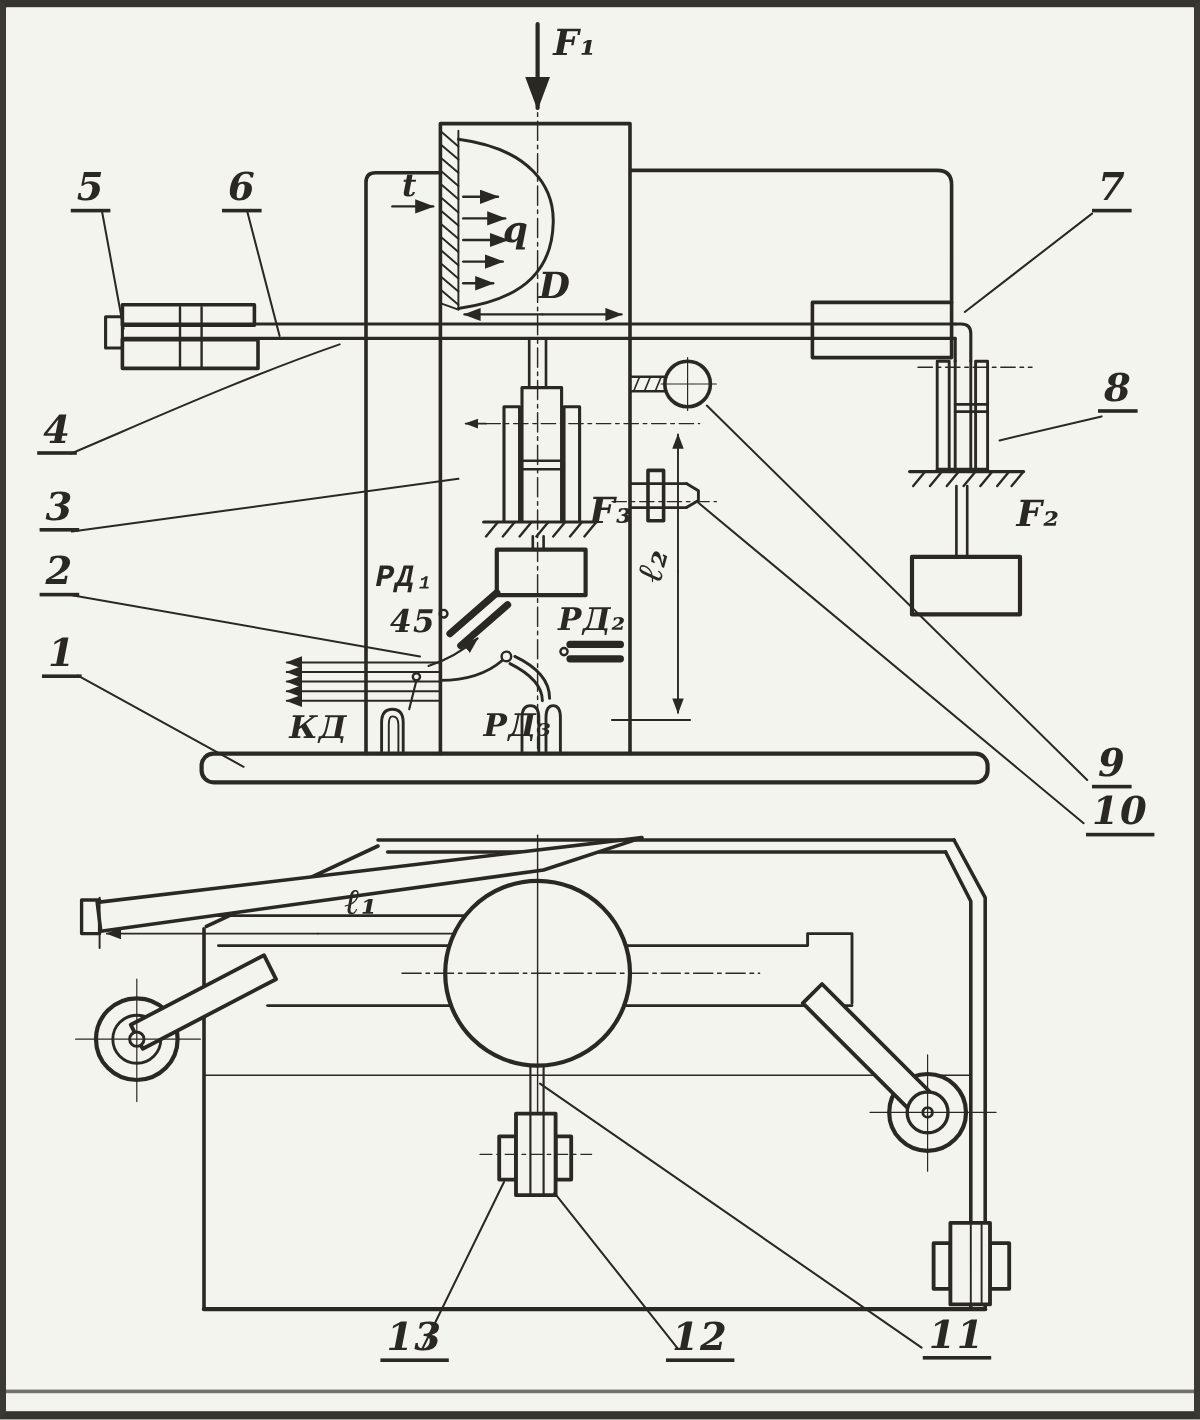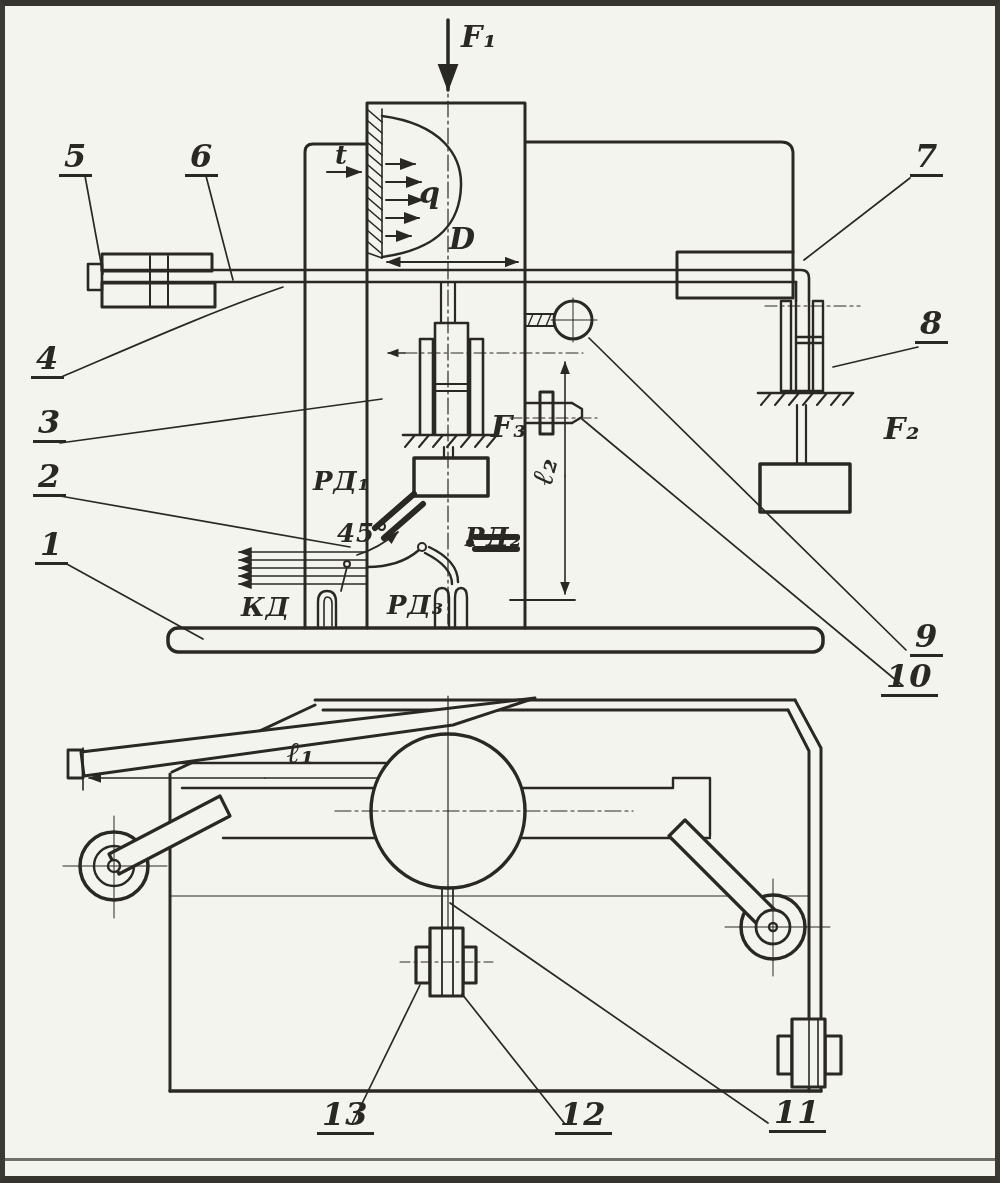--- a/index.html
+++ b/index.html
@@ -278,30 +278,30 @@
 
 <div class="lbl ref" style="left:54px;top:134px;">5</div>
 <div class="lbl ref" style="left:180px;top:134px;">6</div>
 <div class="lbl ref" style="left:905px;top:134px;">7</div>
 <div class="lbl ref" style="left:910px;top:301px;">8</div>
 <div class="lbl ref" style="left:26px;top:336px;">4</div>
 <div class="lbl ref" style="left:28px;top:400px;">3</div>
 <div class="lbl ref" style="left:28px;top:454px;">2</div>
 <div class="lbl ref" style="left:30px;top:522px;">1</div>
 <div class="lbl ref" style="left:905px;top:614px;">9</div>
-<div class="lbl ref" style="left:876px;top:654px;">10</div>
+<div class="lbl ref" style="left:900px;top:654px;">10</div>
 <div class="lbl ref" style="left:764px;top:1090px;">11</div>
 <div class="lbl ref" style="left:550px;top:1092px;">12</div>
 <div class="lbl ref" style="left:312px;top:1092px;">13</div>
 
-<div class="lbl small" style="left:308px;top:462px;">РД₁</div>
-<div class="lbl small" style="left:320px;top:514px;margin-left:12px;">45°</div>
-<div class="lbl small" style="left:460px;top:498px;margin-top:20px;">РД₂</div>
-<div class="lbl small" style="left:382px;top:586px;">РД₃</div>
+<div class="lbl small" style="left:308px;top:462px;font-family:Liberation Mono, monospace;">РД₁</div>
+<div class="lbl small" style="left:320px;top:500px;">45°</div>
+<div class="lbl small" style="left:460px;top:498px;">РД₂</div>
+<div class="lbl small" style="left:398px;top:586px;">РД₃</div>
 <div class="lbl small" style="left:236px;top:588px;">КД</div>
 
 <div class="lbl" style="left:486px;top:406px;">F₃</div>
-<div class="lbl" style="left:879px;top:408px;">F₂</div>
+<div class="lbl" style="left:842px;top:408px;">F₂</div>
 <div class="lbl rot" style="left:526px;top:450px;">ℓ₂</div>
 <div class="lbl" style="left:282px;top:732px;">ℓ₁</div>
 
 <div class="scanline"></div>
 </div>
 
 </body></html>

